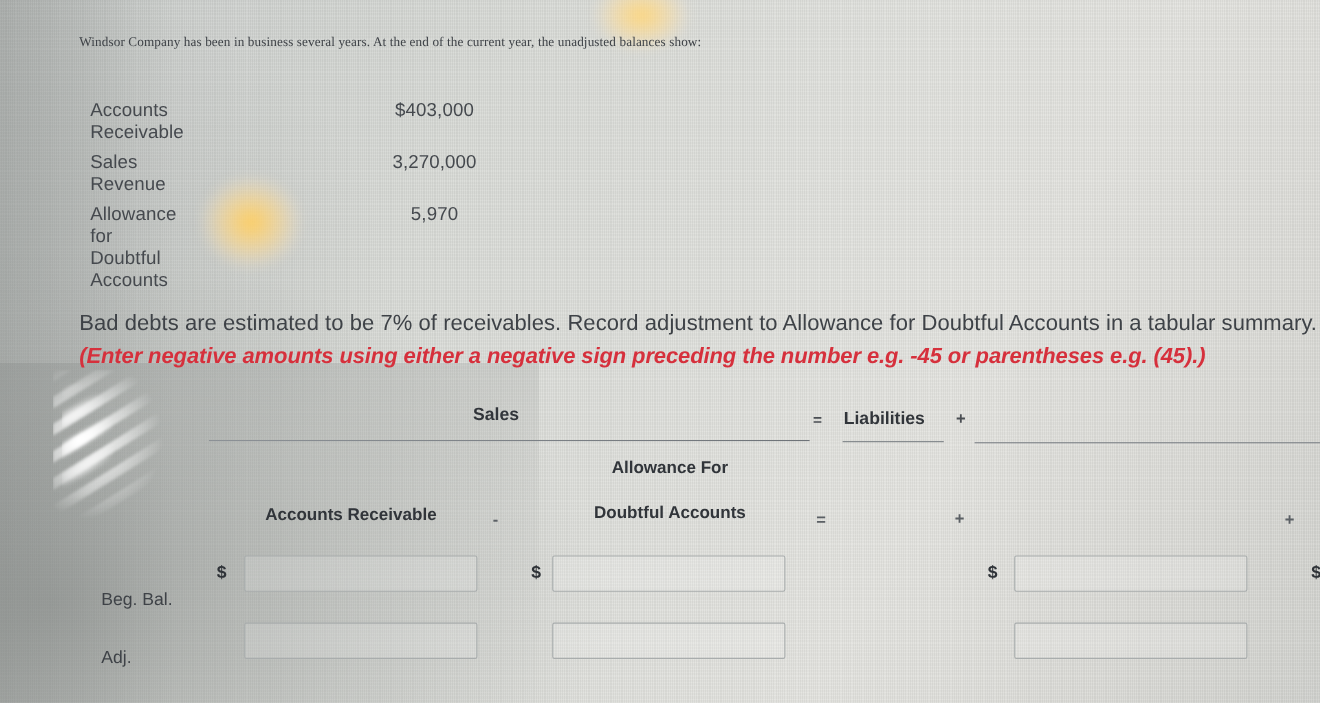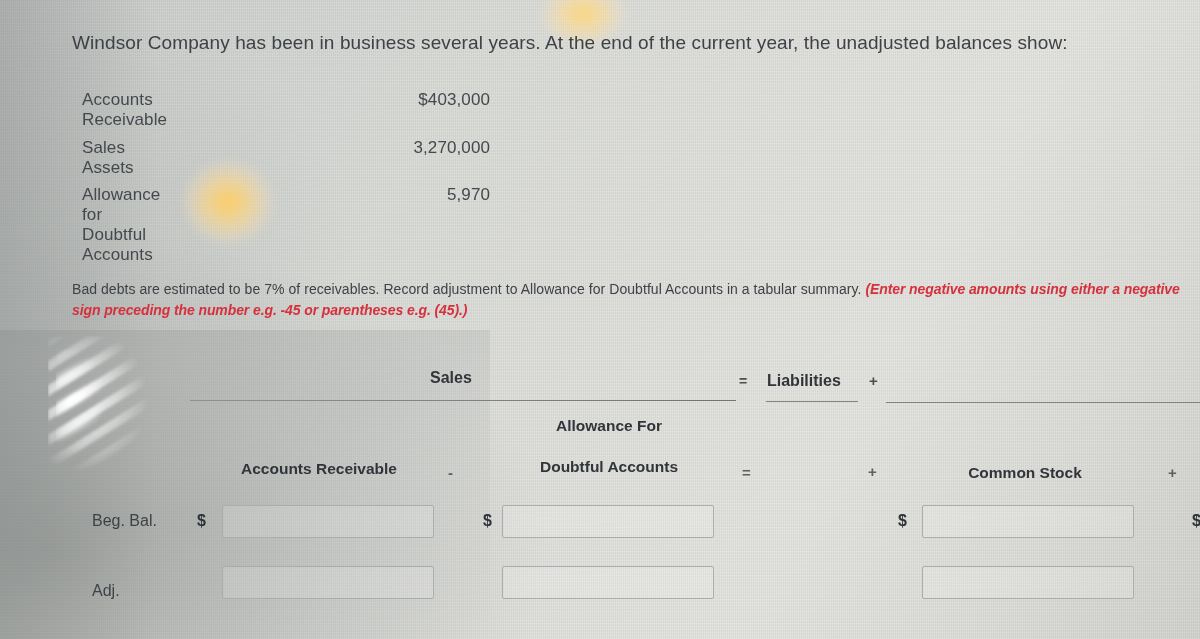--- a/index.html
+++ b/index.html
@@ -81,34 +81,34 @@
     -webkit-mask-image:radial-gradient(ellipse 46% 56% at 16% 40%, #000 0%, rgba(0,0,0,0.4) 48%, rgba(0,0,0,0) 76%);
     mask-image:radial-gradient(ellipse 46% 56% at 16% 40%, #000 0%, rgba(0,0,0,0.4) 48%, rgba(0,0,0,0) 76%);
     filter:blur(2px);
   }
 
   
   #content { position:absolute; inset:0; z-index:6; }
 
   .prompt {
     position:absolute; left:72px; top:30px; width:1060px;
-    font-size:19px; color:#3e4247; letter-spacing:0.1px; line-height:1.35;
+    font-size:12px; color:#3e4247; letter-spacing:0.1px; line-height:1.35;font-family:Liberation Serif, serif;
   }
 
   
   .bal-row { position:absolute; font-size:17px; color:#45494e; letter-spacing:0.1px; }
   .bal-name { position:absolute; left:82px; }
-  .bal-val  { position:absolute; left:300px; width:190px; text-align:right; }
+  .bal-val  { position:absolute; left:300px; width:190px; text-align:center; }
   #bal-0 { top:90px; }
   #bal-1 { top:138px; }
   #bal-2 { top:185px; }
 
   .task {
     position:absolute; left:72px; top:279px; width:1128px;
-    font-size:14px; color:#3e4247; line-height:1.5; letter-spacing:0.05px;
+    font-size:20px; color:#3e4247; line-height:1.5; letter-spacing:0.05px;
   }
   .task em {
     color:#d6303c; font-style:italic; font-weight:bold; letter-spacing:-0.1px;
   }
 
   
   #summary { position:absolute; left:0; top:360px; width:1200px; height:279px; }
 
   .hdr-top { position:absolute; font-size:16px; font-weight:bold; color:#31353a; }
   #hdr-assets      { left:430px; top:9px; }
@@ -126,23 +126,23 @@
   #hdr-afda-1 { left:500px; top:57px; width:218px; }
   #hdr-afda-2 { left:500px; top:98px; width:218px; }
   #hdr-cs     { left:916px; top:104px; width:218px; }
 
   .op-sub { position:absolute; font-size:15px; font-weight:bold; color:#5b6065; }
   #op-minus { left:448px; top:104px; }
   #op-eq    { left:742px; top:104px; }
   #op-plus  { left:868px; top:103px; }
   #op-plus2 { left:1168px; top:104px; }
 
-  .row-label { position:absolute; font-size:16px; color:#3e4247; }
+  .row-label { position:absolute; font-size:16px; color:#3e4247;margin-top:25px; }
   #label-beg { left:92px; top:152px; }
-  #label-adj { left:92px; top:222px; }
+  #label-adj { left:92px; top:205px; }
 
   .dollar { position:absolute; font-size:16px; font-weight:bold; color:#2f3338; }
   #dlr-beg-1 { left:197px; top:152px; }
   #dlr-beg-2 { left:483px; top:152px; }
   #dlr-beg-3 { left:898px; top:152px; }
   #dlr-beg-4 { left:1192px; top:152px; }
 
   .cell-input {
     position:absolute; height:33px;
     background:rgba(255,255,255,0.16);
@@ -173,21 +173,21 @@
 
 <div id="content">
 
   <div class="prompt">Windsor Company has been in business several years. At the end of the current year, the unadjusted balances show:</div>
 
   <div class="bal-row" id="bal-0">
     <span class="bal-name">Accounts Receivable</span>
     <span class="bal-val">$403,000</span>
   </div>
   <div class="bal-row" id="bal-1">
-    <span class="bal-name">Sales Assets</span>
+    <span class="bal-name">Sales Revenue</span>
     <span class="bal-val">3,270,000</span>
   </div>
   <div class="bal-row" id="bal-2">
     <span class="bal-name">Allowance for Doubtful Accounts</span>
     <span class="bal-val">5,970</span>
   </div>
 
   <div class="task"><span>Bad debts are estimated to be 7% of receivables. Record adjustment to Allowance for Doubtful Accounts in a tabular summary. </span><em>(Enter negative amounts using either a negative sign preceding the number e.g. -45 or parentheses e.g. (45).)</em></div>
 
   <div id="summary">
@@ -200,21 +200,20 @@
     <div class="rule" id="rule-assets"></div>
     <div class="rule" id="rule-liabilities"></div>
     <div class="rule" id="rule-equity"></div>
 
     <div class="hdr-sub" id="hdr-ar">Accounts Receivable</div>
     <div class="op-sub" id="op-minus">-</div>
     <div class="hdr-sub" id="hdr-afda-2">Doubtful Accounts</div>
     <div class="hdr-sub" id="hdr-afda-1">Allowance For</div>
     <div class="op-sub" id="op-eq">=</div>
     <div class="op-sub" id="op-plus">+</div>
-    <div class="hdr-sub" id="hdr-cs">Common Stock</div>
     <div class="op-sub" id="op-plus2">+</div>
 
     <div class="row-label" id="label-beg">Beg. Bal.</div>
     <div class="dollar" id="dlr-beg-1">$</div>
     <input class="cell-input" id="in-beg-ar" value="" style="">
     <div class="dollar" id="dlr-beg-2">$</div>
     <input class="cell-input" id="in-beg-afda" value="" style="">
     <div class="dollar" id="dlr-beg-3">$</div>
     <input class="cell-input" id="in-beg-cs" value="" style="">
     <div class="dollar" id="dlr-beg-4">$</div>

